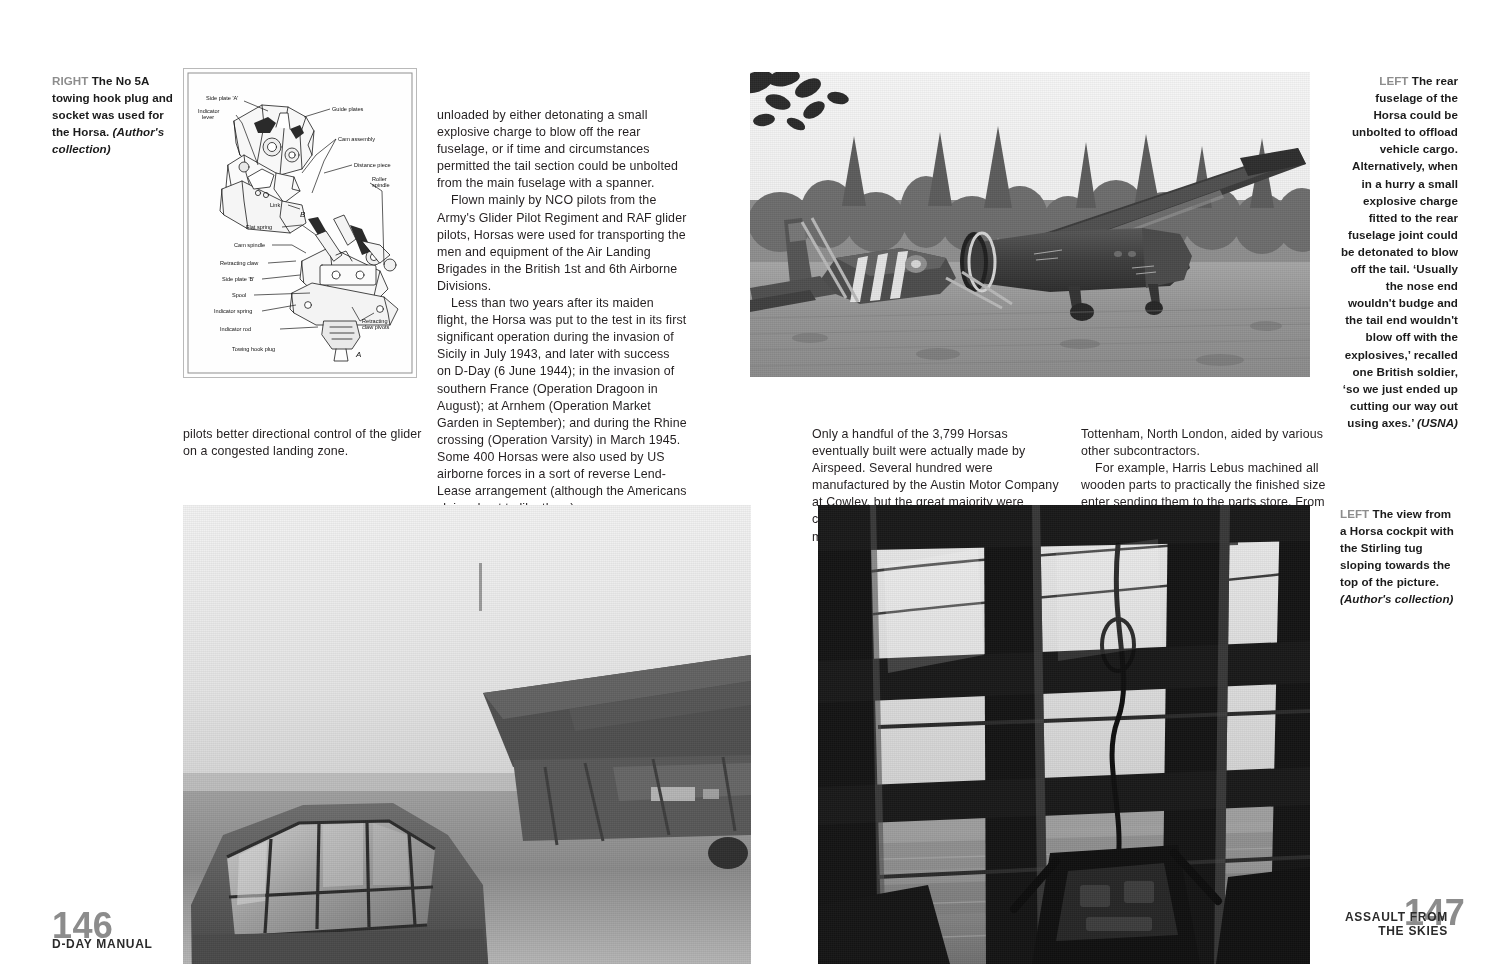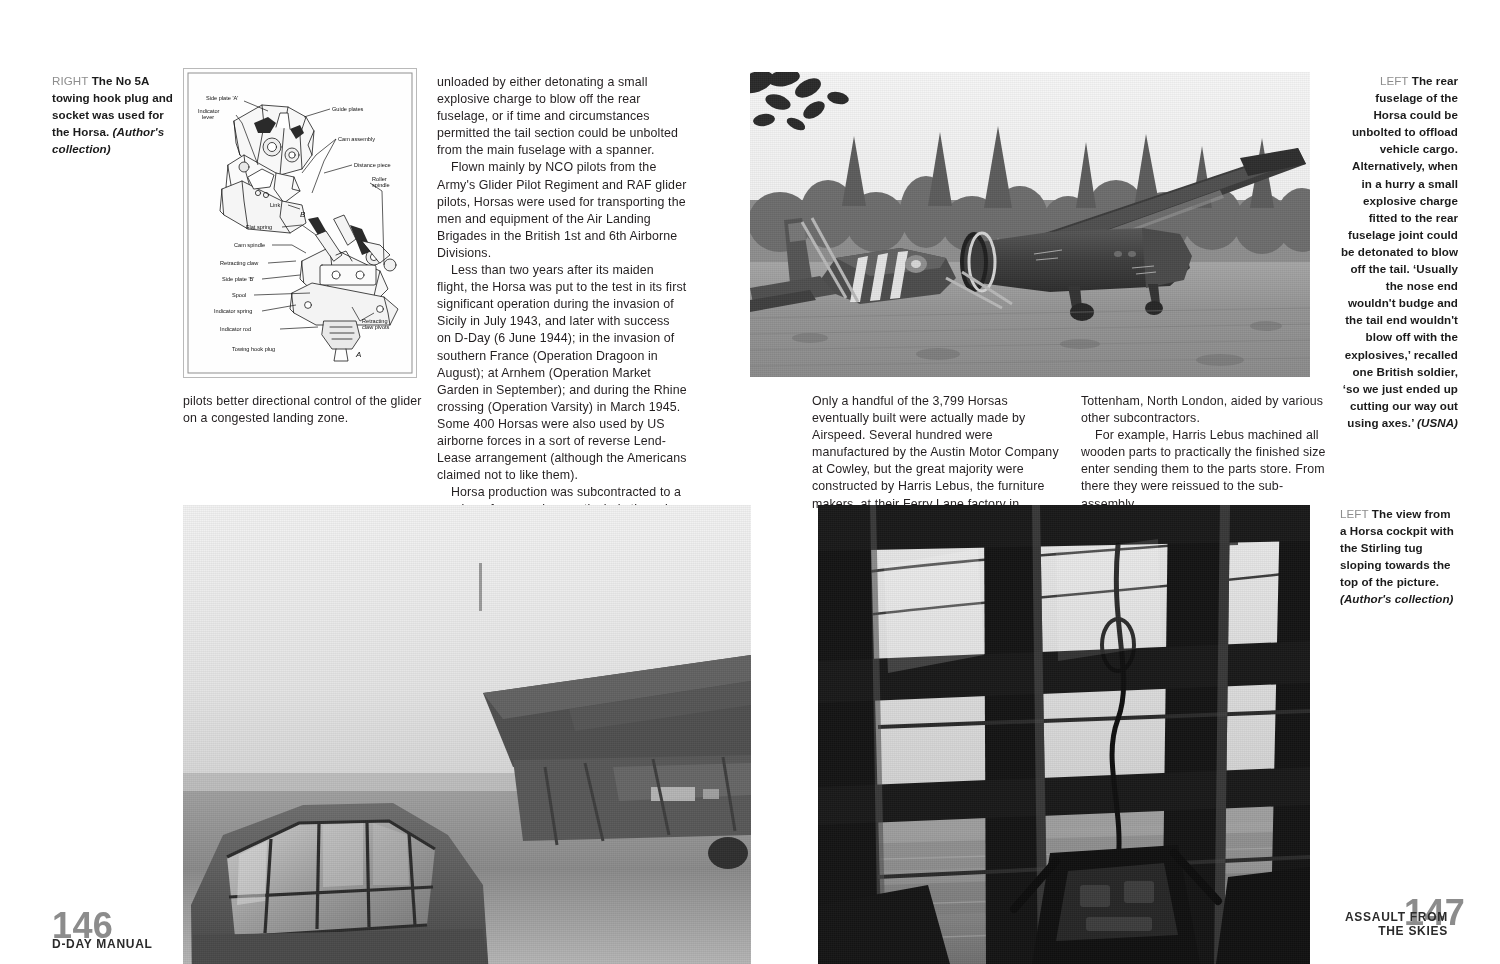--- a/index.html
+++ b/index.html
@@ -23,39 +23,40 @@
   }
 
   
   .body-col {
     position: absolute;
     font-size: 12.4px;
     line-height: 17.1px;
     color: #231f20;
     letter-spacing: 0.01em;
     text-align: left;
+    margin-top: 33px;
   }
   .body-col p {
     margin: 0;
   }
   .body-col p.indent {
     text-indent: 14px;
   }
 
   .caption {
     position: absolute;
     font-size: 11.6px;
     line-height: 17.1px;
     font-weight: bold;
     color: #1b1b1b;
     letter-spacing: 0.005em;
   }
   .caption .dir {
     color: #8d8d8d;
-    font-weight: normal;
+    font-weight: bold;
   }
   .caption .credit {
     font-style: italic;
     font-weight: bold;
   }
 
   
   .photo {
     position: absolute;
     overflow: hidden;

